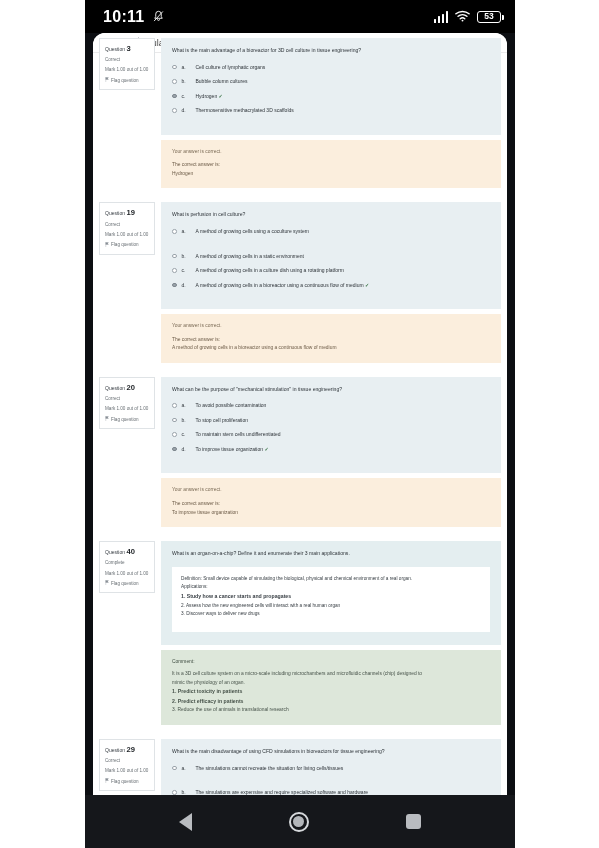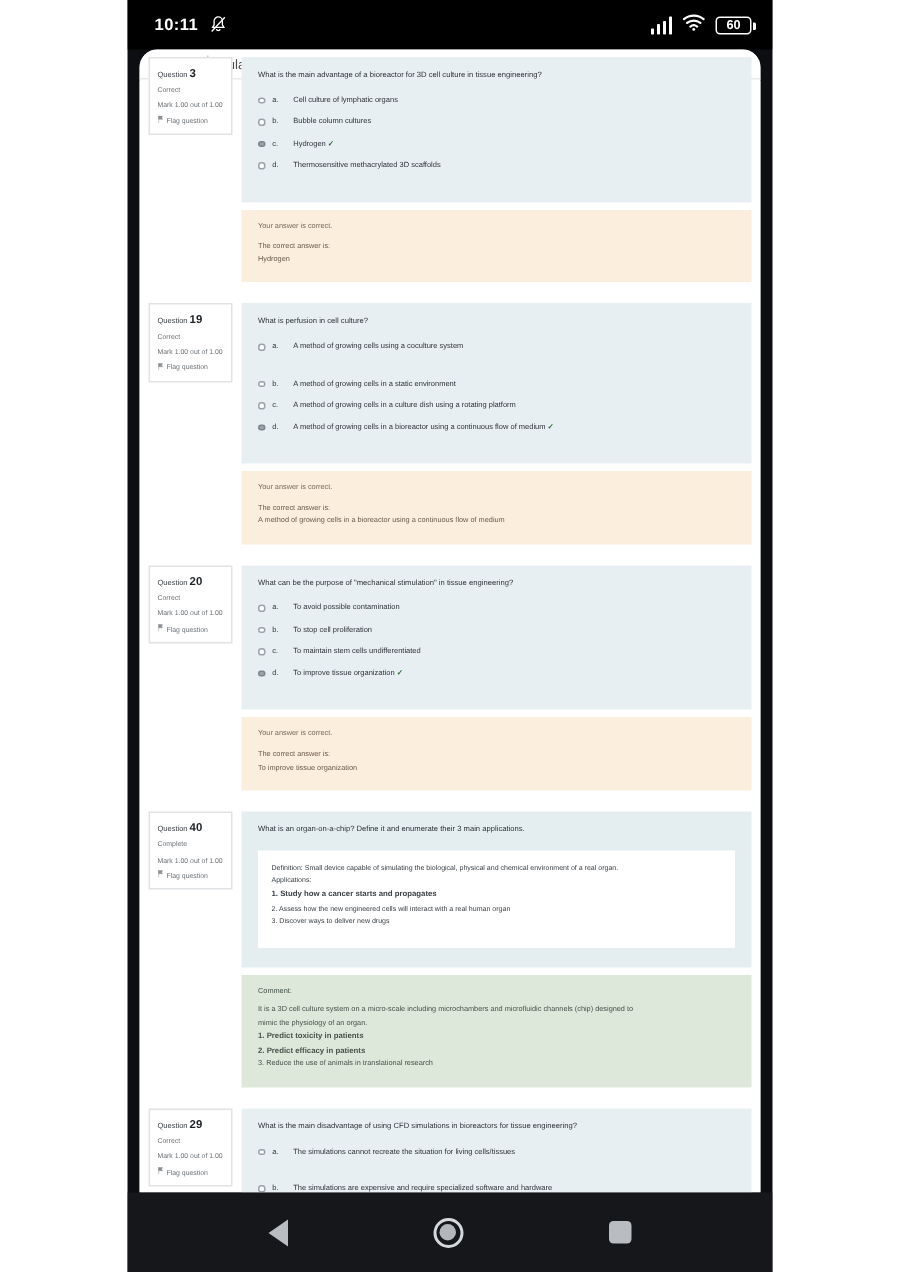--- a/index.html
+++ b/index.html
@@ -24,21 +24,21 @@
   
   .statusbar {
     position: relative;
     height: 33px;
     background: #000000;
     display: flex; align-items: center;
     padding: 0 14px 0 18px;
     color: #ffffff;
   }
   .sb-clock {
-    font-size: 11px; font-weight: bold; letter-spacing: .3px;
+    font-size: 16px; font-weight: bold; letter-spacing: .3px;
     color: #ffffff;
   }
   .sb-mute { margin-left: 7px; display:flex; align-items:center; }
   .sb-right { margin-left: auto; display: flex; align-items: center; gap: 7px; }
   .sig { display: flex; align-items: flex-end; gap: 1.5px; height: 12px; }
   .sig i { display:block; width: 2.5px; background:#fff; border-radius:.5px; }
   .sig i:nth-child(1){height:4px;} .sig i:nth-child(2){height:6.5px;}
   .sig i:nth-child(3){height:9px;} .sig i:nth-child(4){height:12px;}
   .batt {
     border: 1.4px solid #fff; border-radius: 3px;
@@ -188,21 +188,21 @@
           </div>
         <div>
           <svg width="15" height="12" viewBox="0 0 16 12">
             <path d="M1 3.6A11 11 0 0 1 15 3.6" fill="none" stroke="#fff" stroke-width="1.6" stroke-linecap="round"></path>
             <path d="M3.3 6.3A7.4 7.4 0 0 1 12.7 6.3" fill="none" stroke="#fff" stroke-width="1.6" stroke-linecap="round"></path>
             <path d="M5.6 8.9A3.8 3.8 0 0 1 10.4 8.9" fill="none" stroke="#fff" stroke-width="1.6" stroke-linecap="round"></path>
             <circle cx="8" cy="10.9" r="1" fill="#fff"></circle>
           </svg>
         </div>
         <div class="batt">
-          <span>60</span>
+          <span>53</span>
         </div>
       </div>
     </div>
 
     <div class="appwin">
 
       <div class="brandbar">
         <div class="brand-uc3m">uc3m</div>
         <div class="brand-sep"></div>
         <div class="brand-site">Aula Global</div>

